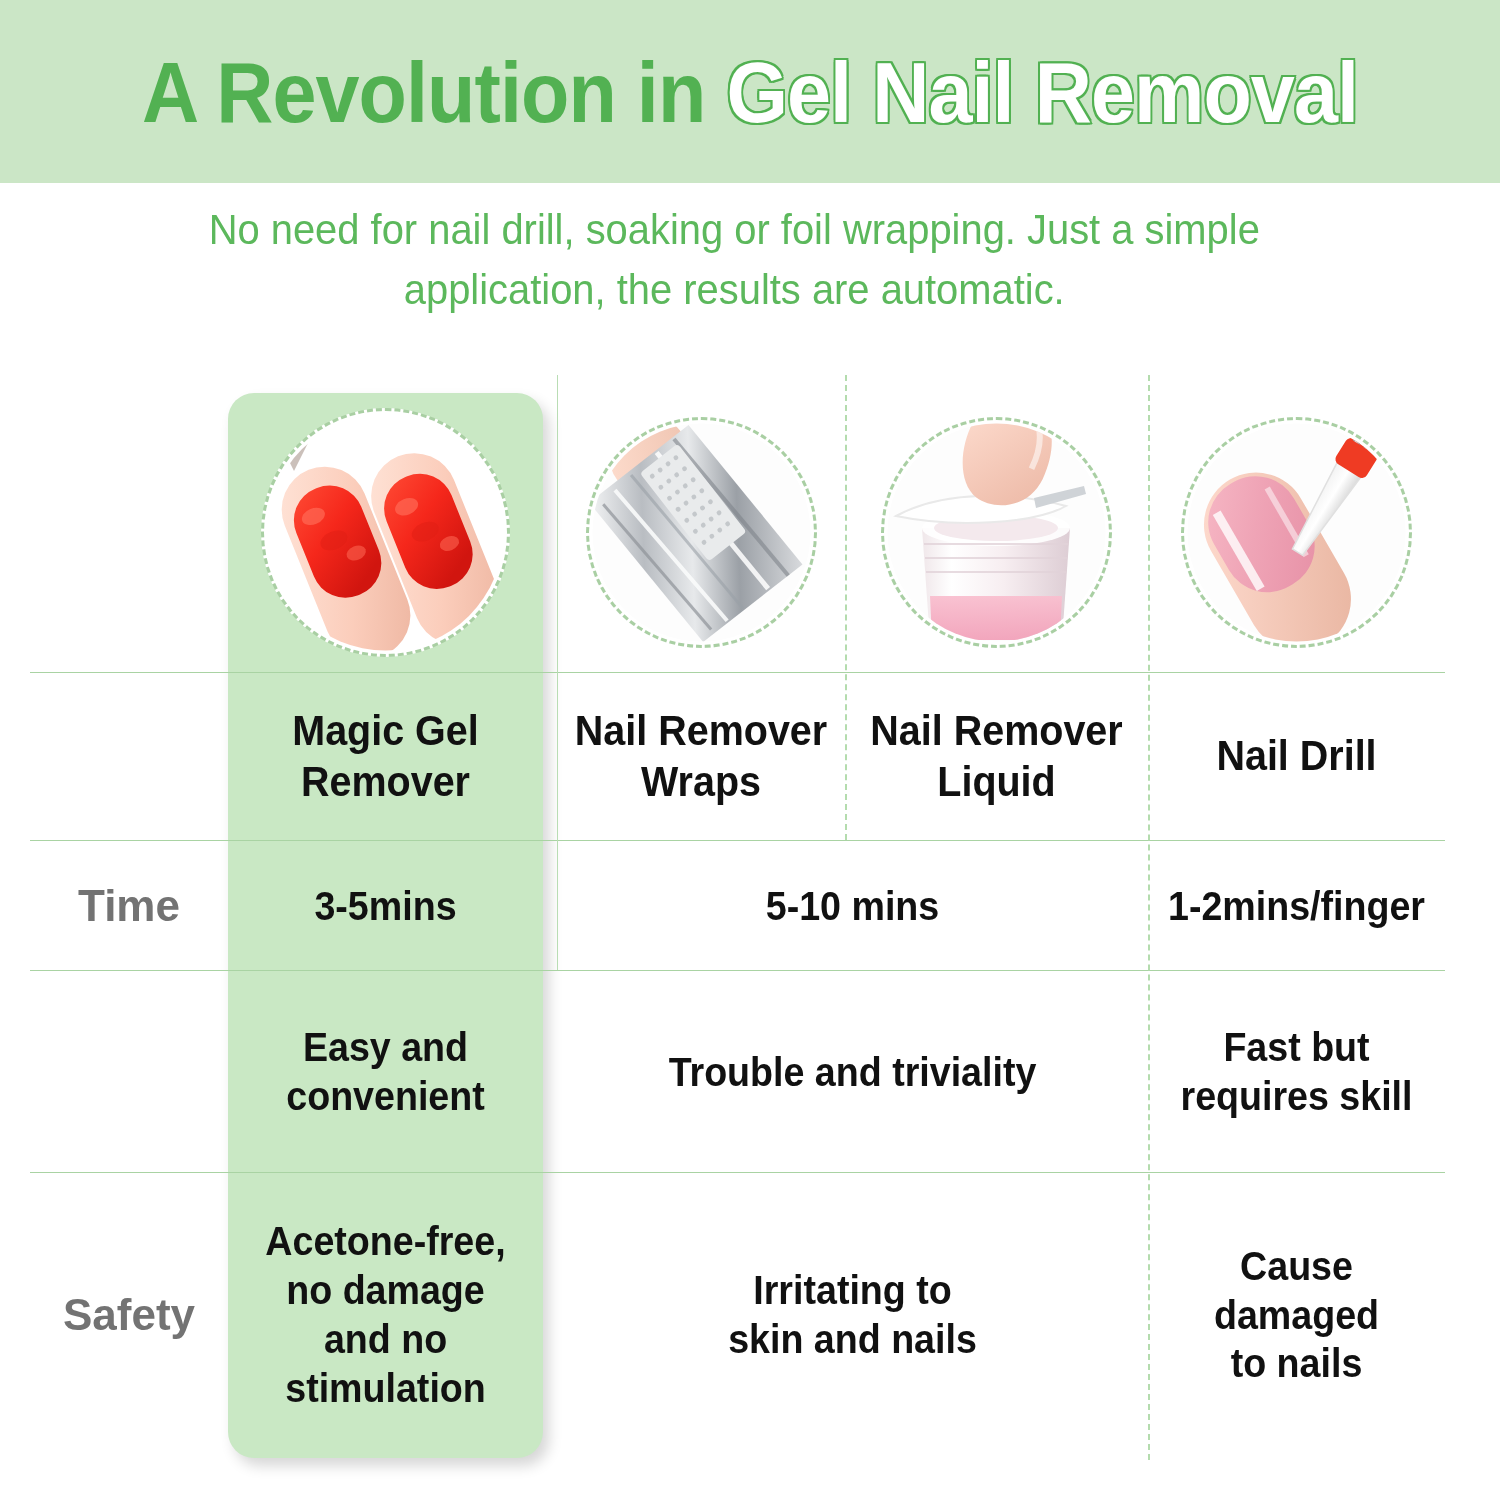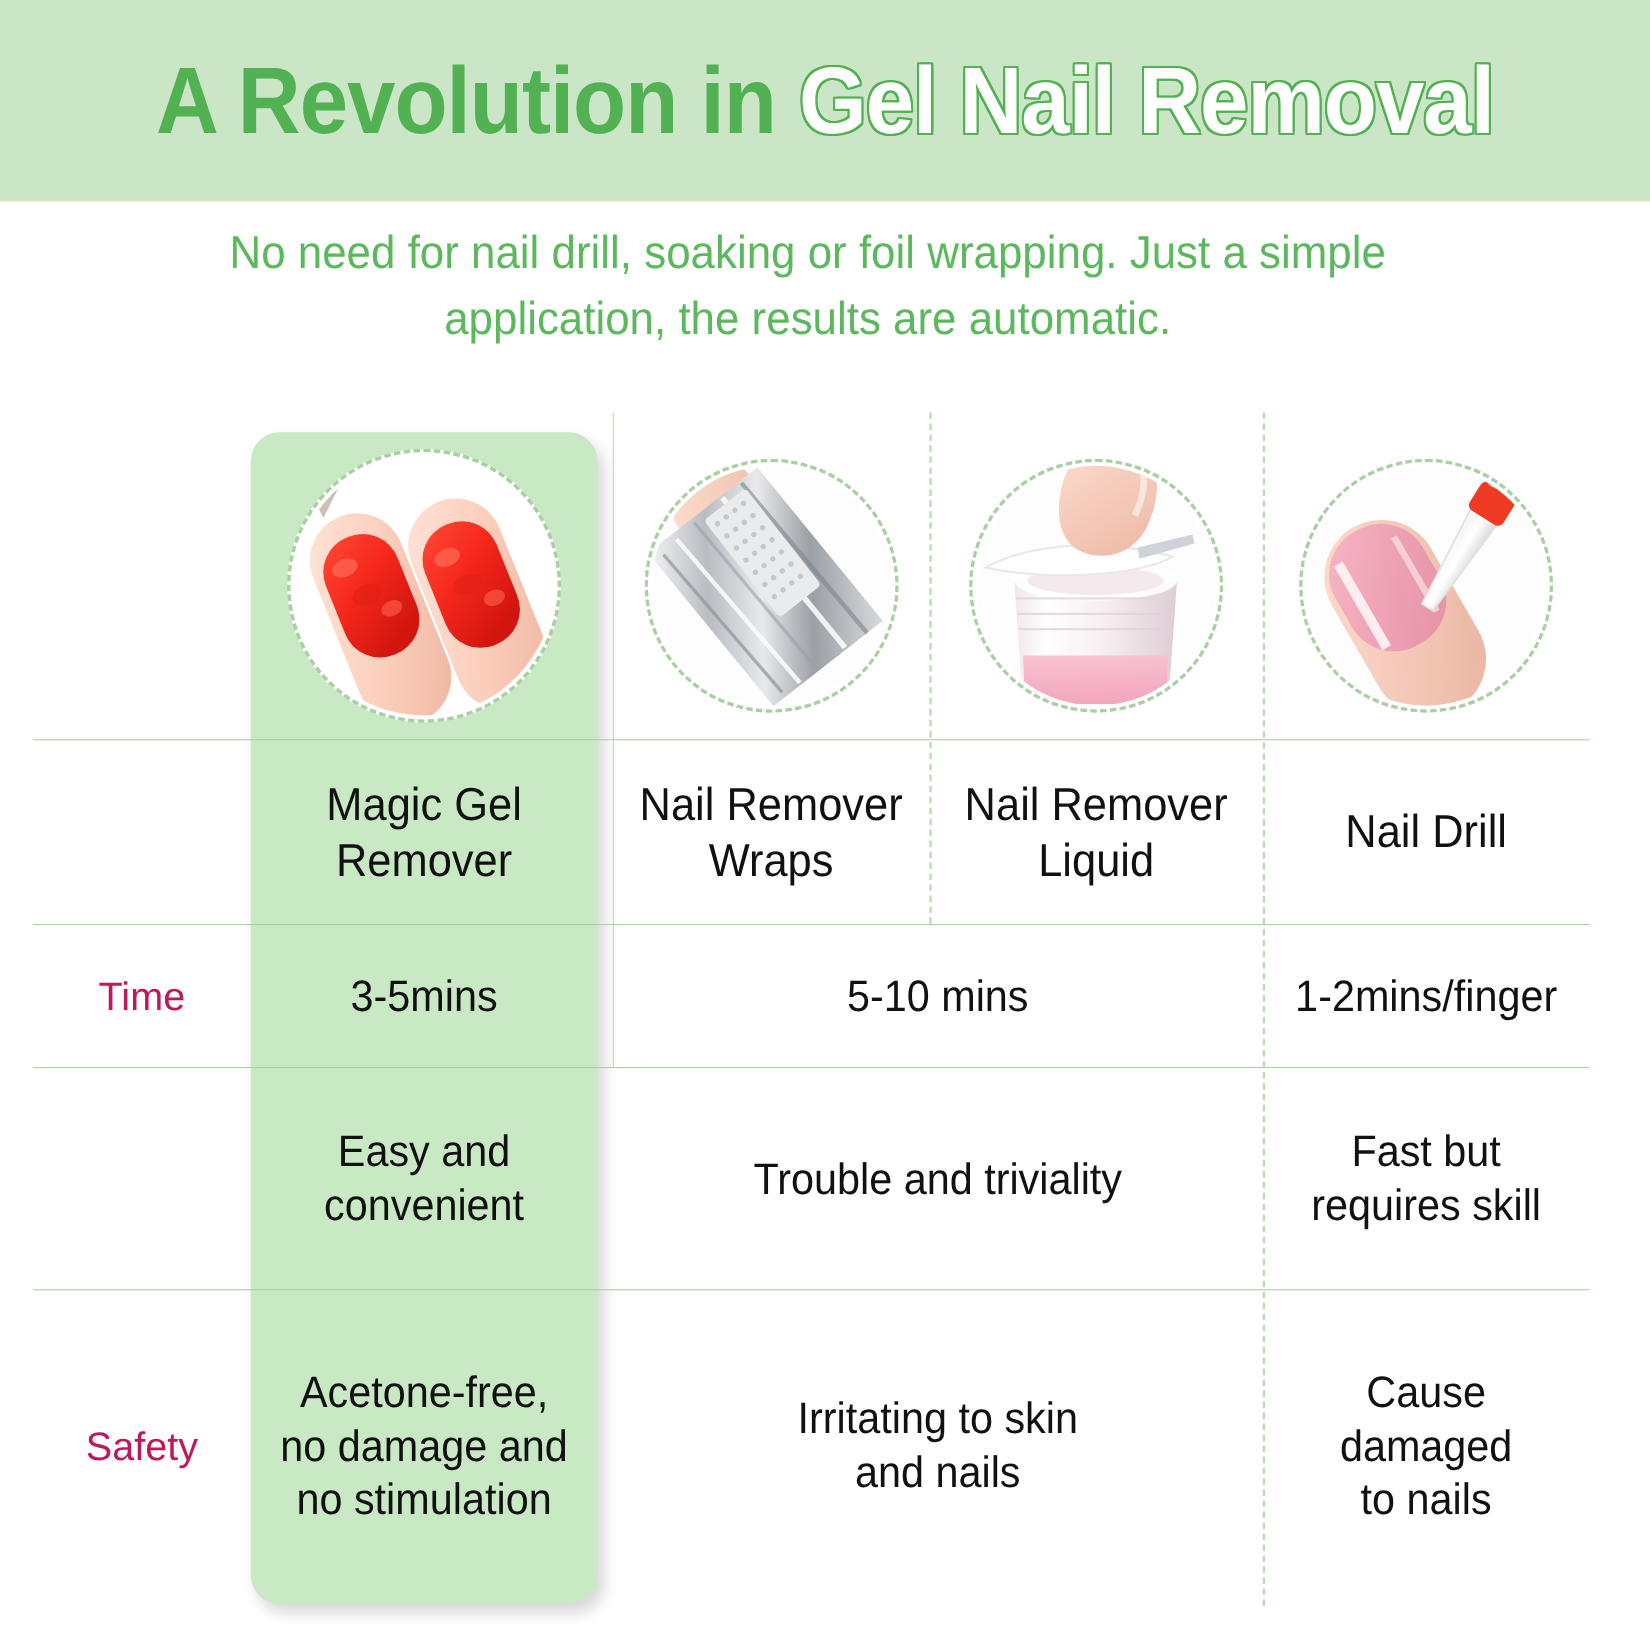--- a/index.html
+++ b/index.html
@@ -38,21 +38,21 @@
   
   #subtitle{
     position:absolute;left:150px;top:200px;width:1230px;
     color:#5cb85c;font-size:42px;line-height:1.42;
     text-align:center;
     transform:scaleX(0.95);transform-origin:left top;
   }
 
   
   #table{
-    position:absolute;left:30px;top:375px;width:1415px;height:1085px;
+    position:absolute;left:30px;top:375px;width:1415px;height:1085px;font-weight:bold;
   }
 
   
   #highlight-col{
     position:absolute;left:198px;top:18px;width:315px;height:1065px;
     background:#c9e8c4;
     border-radius:26px;
     box-shadow:6px 8px 14px rgba(0,0,0,0.16);
   }
 
@@ -71,21 +71,21 @@
   
   .cell{
     position:absolute;
     display:flex;align-items:center;justify-content:center;
     text-align:center;
     color:#111111;
     font-size:40px;line-height:1.22;
     transform-origin:center;
   }
   .cell.rowlabel{
-    color:#be185d;font-size:36px;
+    color:#737373;font-size:44px;
   }
   .cell.header{
     font-size:42px;line-height:1.22;
   }
   .narrow{ transform:scaleX(0.94); }
 
   
   .imgslot{
     position:absolute;
     display:flex;align-items:center;justify-content:center;

